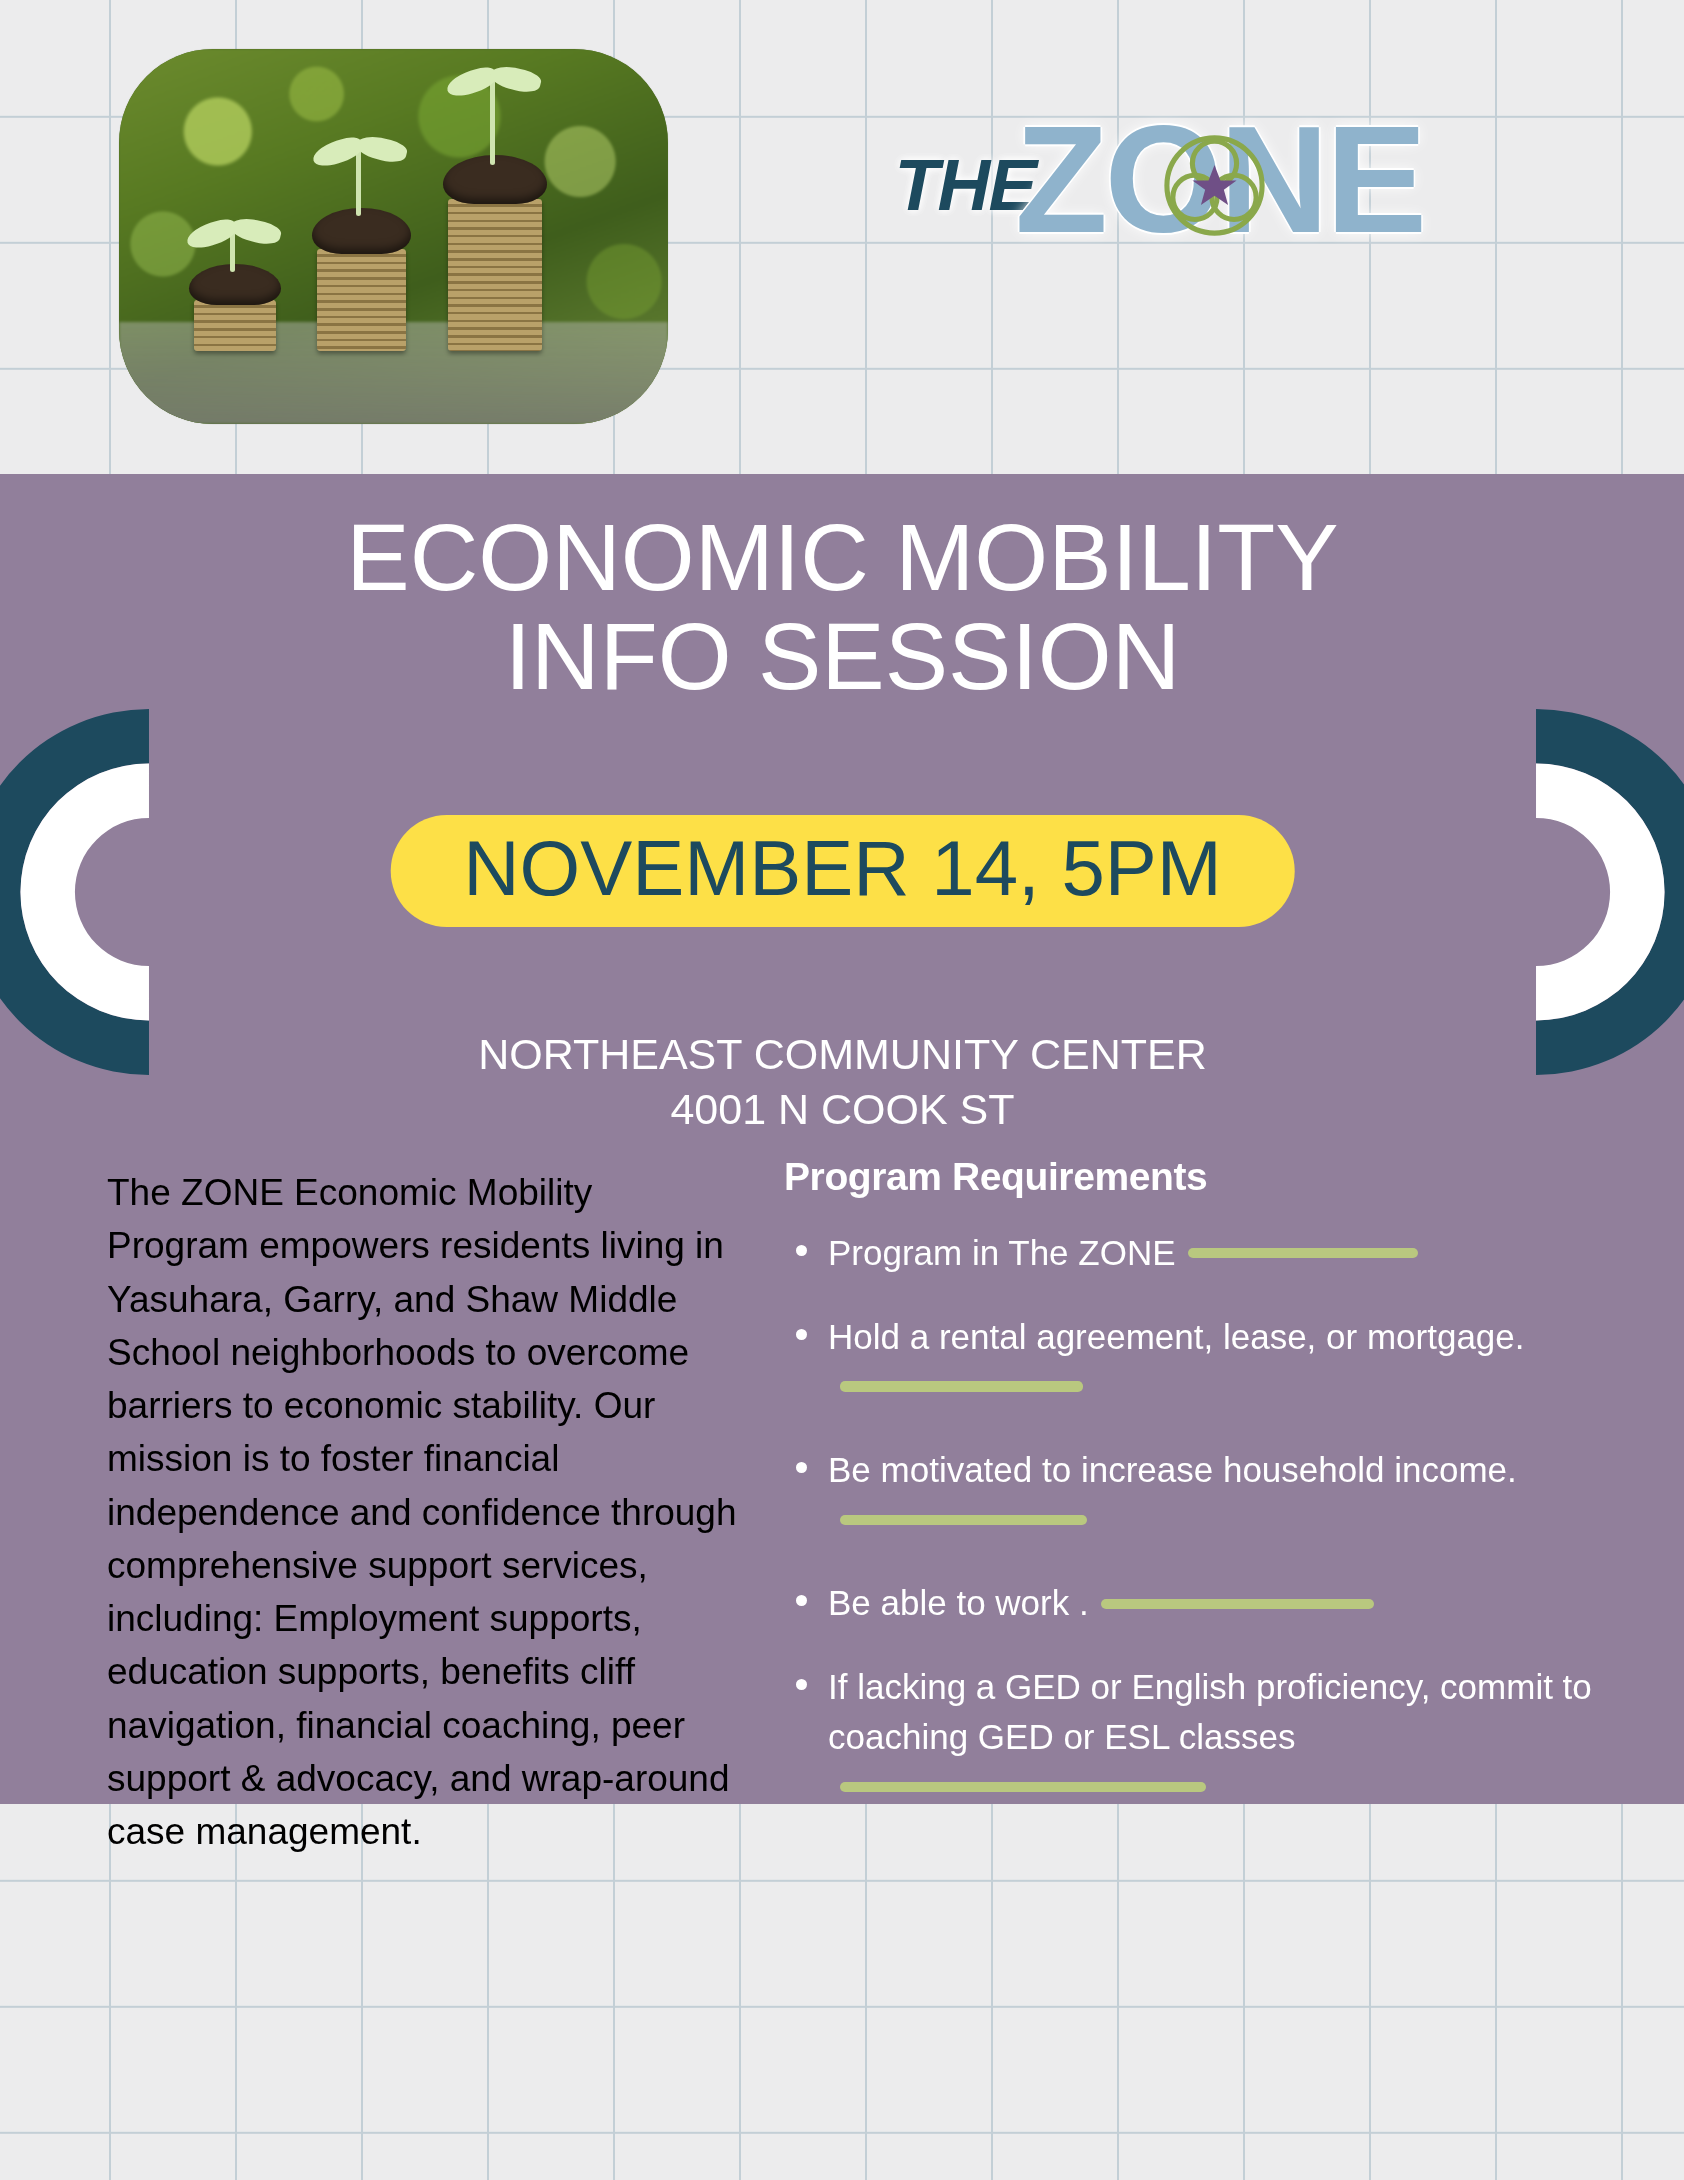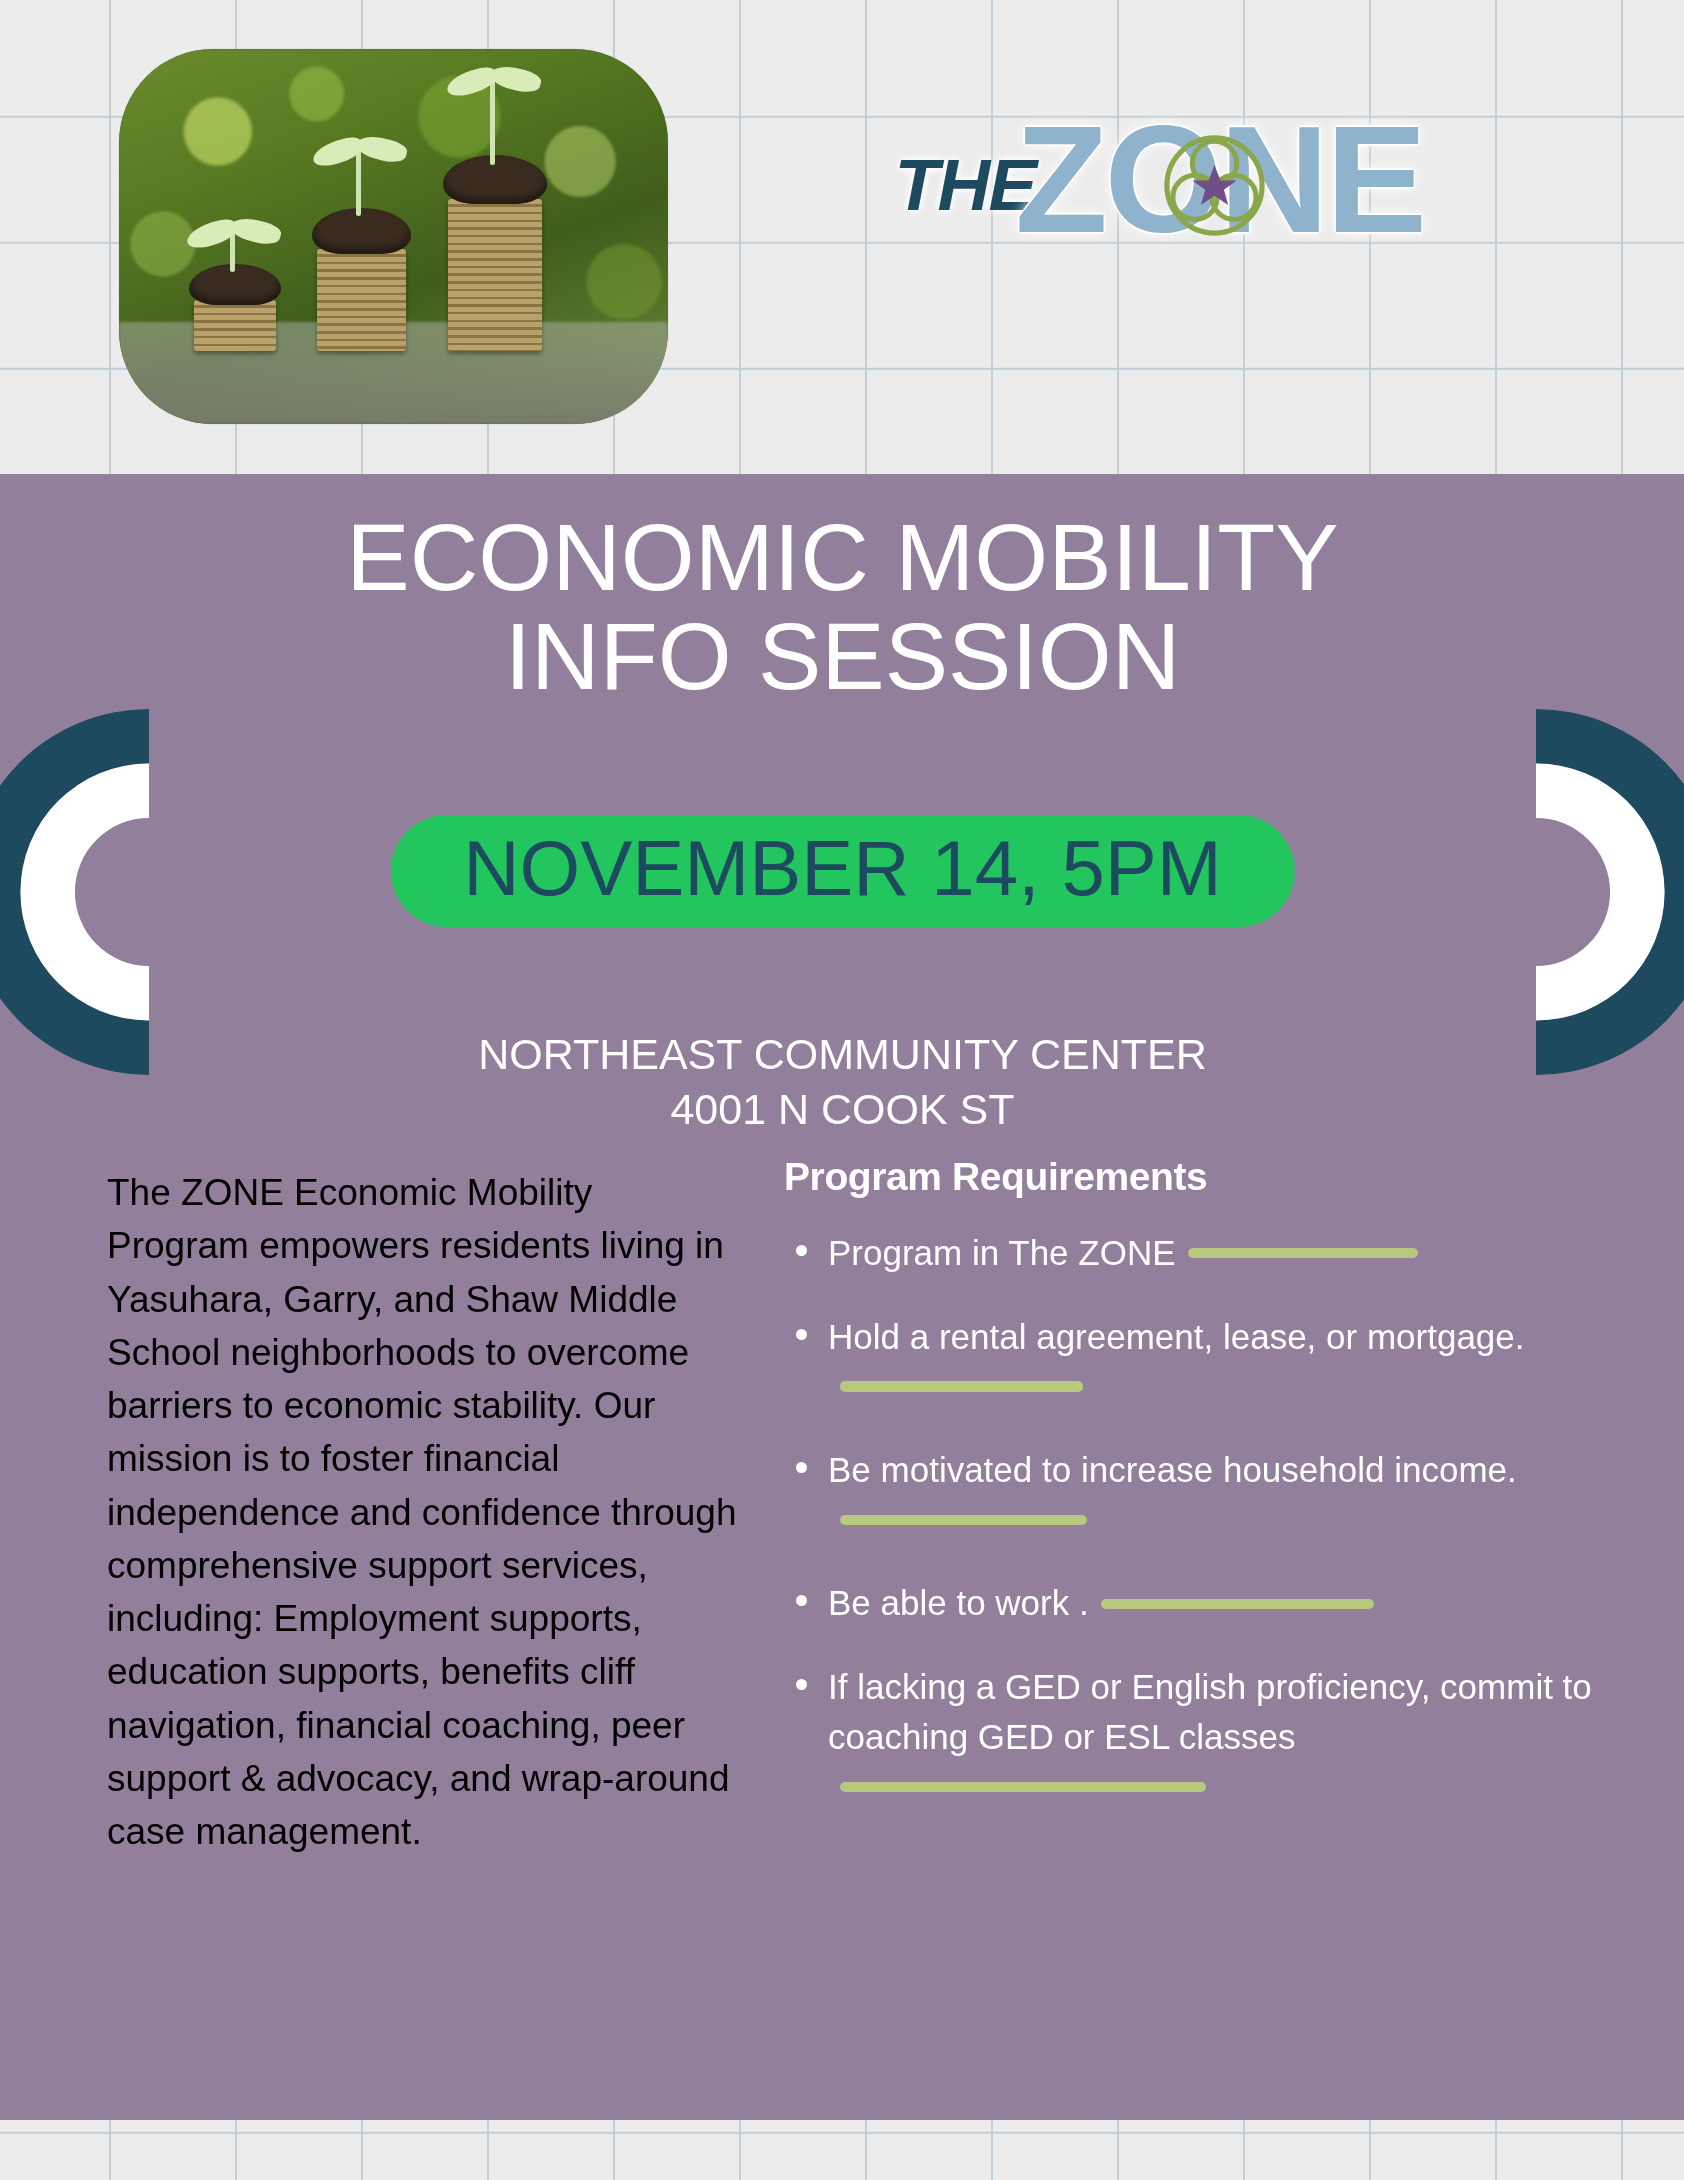--- a/index.html
+++ b/index.html
@@ -150,21 +150,21 @@
     width: 119px;
     height: 119px;
   }
 
   
   .body-panel {
     position: absolute;
     left: 0;
     top: 474px;
     width: 1685px;
-    height: 1646px;
+    height: 1330px;
     background: #917f9b;
   }
 
   .arc-left, .arc-right {
     position: absolute;
     top: 235px;
     width: 149px;
     height: 366px;
   }
   .arc-left { left: 0; }
@@ -182,21 +182,21 @@
     line-height: 1.04;
     letter-spacing: 0px;
     font-weight: 400;
   }
 
   .date-pill {
     position: absolute;
     left: 50%;
     transform: translateX(-50%);
     top: 341px;
-    background: #22c55e;
+    background: #fde047;
     border-radius: 60px;
     padding: 13.6px 73px 20.4px;
     color: #1d4a5e;
     font-size: 78px;
     line-height: 1;
     white-space: nowrap;
     font-weight: 400;
   }
 
   .venue {

